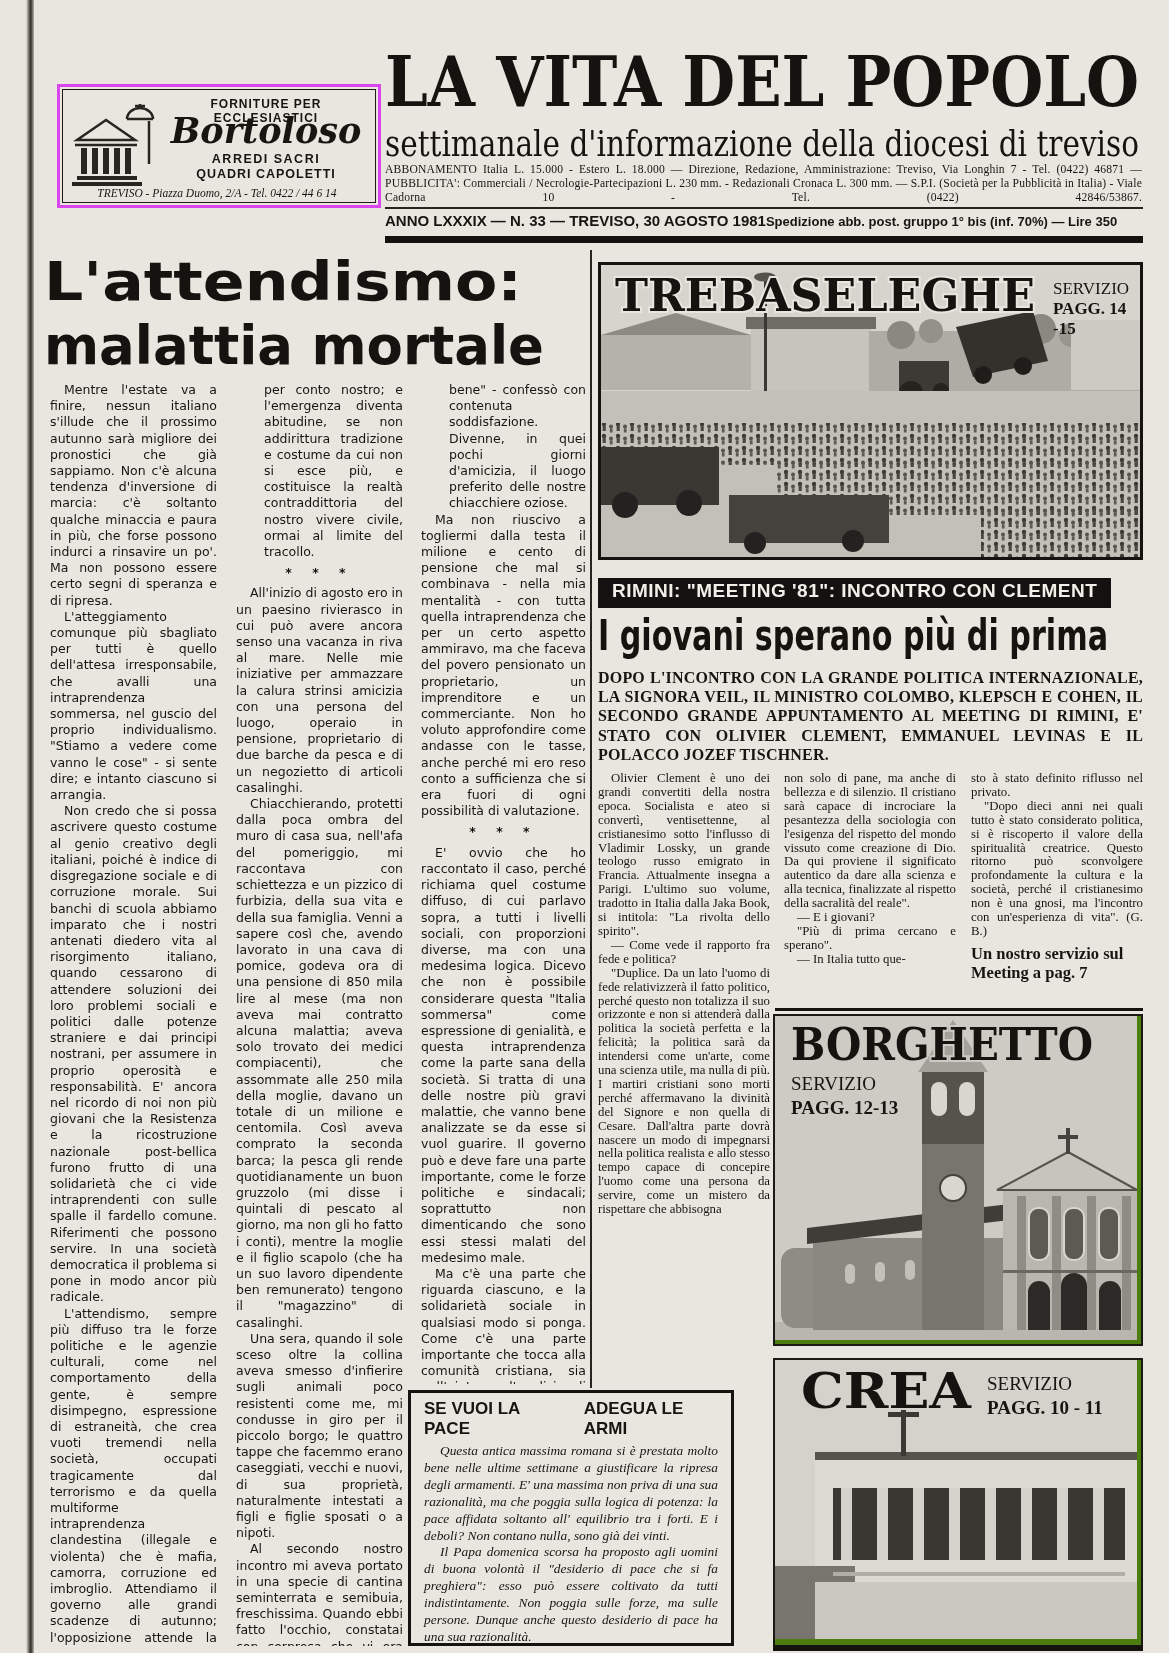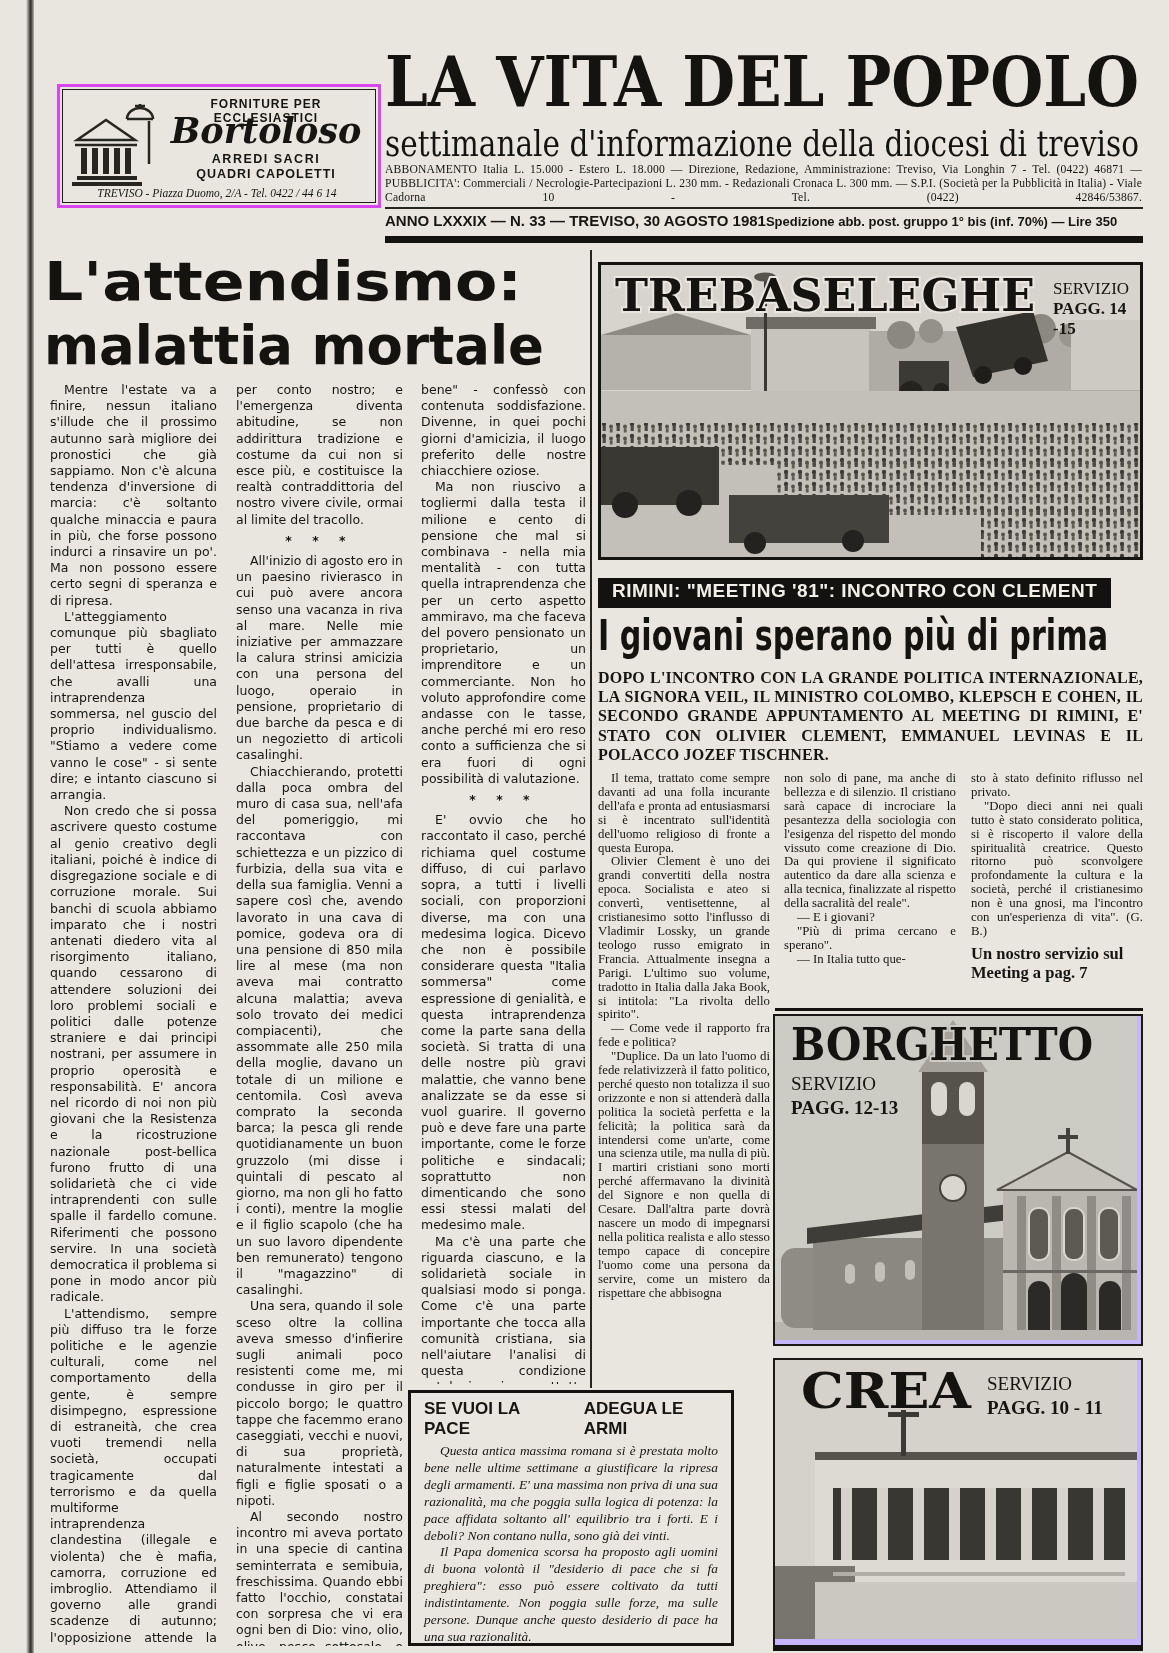--- a/index.html
+++ b/index.html
@@ -29,36 +29,36 @@
     text-align:justify;text-align-last:justify;letter-spacing:.2px;}
   #mast-rule{left:385px;top:207px;width:758px;height:2px;background:#26251f;}
   #dateline{left:385px;top:212px;width:758px;display:flex;justify-content:flex-start;align-items:baseline;}
   #anno{font-family:"Liberation Sans",sans-serif;font-weight:bold;font-size:15px;}
   #sped{font-family:"Liberation Sans",sans-serif;font-weight:bold;font-size:13px;}
   #mast-bar{left:385px;top:236px;width:758px;height:7px;background:#14130f;}
   
   .bodycol{font-family:"DejaVu Sans",sans-serif;font-size:12.5px;line-height:16.2px;
     text-align:justify;overflow:hidden;hyphens:auto;}
   .bodycol p{margin:0;text-indent:14px;}
-  .bodycol p.cont{text-indent:0;}
+  .bodycol p.cont{text-indent:0;margin-left:28px;}
   p.stars{text-indent:0;text-align:center;letter-spacing:8px;font-weight:bold;margin:5px 0 4px;}
   #l-col1{left:50px;top:382px;width:167px;height:1264px;}
   #l-col2{left:236px;top:382px;width:167px;height:1264px;}
   #l-col3{left:421px;top:382px;width:165px;height:1002px;}
   
   #divider{left:590px;top:250px;width:2px;height:1138px;background:#26251f;}
   
   #pace-box{left:408px;top:1390px;width:326px;height:256px;border:3px solid #14130f;
     padding:6px 13px;box-sizing:border-box;overflow:hidden;background:#e8e6df;}
   #pace-title{display:flex;justify-content:center;gap:26px;
     font-family:"Liberation Sans",sans-serif;font-weight:bold;font-size:17px;margin-bottom:4px;}
   #pace-box p{margin:0;font-style:italic;font-size:13.4px;line-height:16.9px;
     text-align:justify;text-indent:16px;}
   
-  .photo-box{border:3px solid #14130f;background:#c4b5fd;overflow:hidden;}
+  .photo-box{border:3px solid #14130f;background:#4d7c0f;overflow:hidden;}
   .photo-box svg{display:block;}
   #treb-box{left:598px;top:262px;width:539px;height:292px;}
   .servizio{font-family:"Liberation Serif",serif;font-size:17px;line-height:20px;}
   .servizio .pagg{font-weight:bold;}
   #treb-servizio{position:absolute;left:452px;top:14px;}
   
   #kicker{left:598px;top:578px;background:#131210;color:#f1efe8;height:28px;
     font-family:"Liberation Sans",sans-serif;font-weight:bold;font-size:19px;
     padding:2px 14px 0;letter-spacing:.5px;}
   #lede{left:598px;top:668px;width:545px;font-weight:bold;font-size:16px;line-height:19.2px;
@@ -220,21 +220,20 @@
     </div>
   </div>
 
   <div class="abs" id="kicker">RIMINI: "MEETING '81": INCONTRO CON CLEMENT</div>
   <svg class="abs" style="left:596px;top:608px" width="548" height="54">
     <text x="2" y="42" font-family="DejaVu Sans, sans-serif" font-weight="bold" font-size="42" textLength="510" lengthAdjust="spacingAndGlyphs">I giovani sperano più di prima</text>
   </svg>
   <div class="abs" id="lede">DOPO L'INCONTRO CON LA GRANDE POLITICA INTERNAZIONALE, LA SIGNORA VEIL, IL MINISTRO COLOMBO, KLEPSCH E COHEN, IL SECONDO GRANDE APPUNTAMENTO AL MEETING DI RIMINI, E' STATO CON OLIVIER CLEMENT, EMMANUEL LEVINAS E IL POLACCO JOZEF TISCHNER.</div>
 
   <div class="abs rcol" id="r-col1">
-    <p>Il tema, trattato come sempre davanti ad una folla incurante dell'afa e pronta ad entusiasmarsi si è incentrato sull'identità dell'uomo religioso di fronte a questa Europa.</p>
     <p>Olivier Clement è uno dei grandi convertiti della nostra epoca. Socialista e ateo si convertì, ventisettenne, al cristianesimo sotto l'influsso di Vladimir Lossky, un grande teologo russo emigrato in Francia. Attualmente insegna a Parigi. L'ultimo suo volume, tradotto in Italia dalla Jaka Book, si intitola: "La rivolta dello spirito".</p>
     <p class="q">— Come vede il rapporto fra fede e politica?</p>
     <p>"Duplice. Da un lato l'uomo di fede relativizzerà il fatto politico, perché questo non totalizza il suo orizzonte e non si attenderà dalla politica la società perfetta e la felicità; la politica sarà da intendersi come un'arte, come una scienza utile, ma nulla di più. I martiri cristiani sono morti perché affermavano la divinità del Signore e non quella di Cesare. Dall'altra parte dovrà nascere un modo di impegnarsi nella politica realista e allo stesso tempo capace di concepire l'uomo come una persona da servire, come un mistero da rispettare che abbisogna</p>
   </div>
   <div class="abs rcol" id="r-col2">
     <p class="cont">non solo di pane, ma anche di bellezza e di silenzio. Il cristiano sarà capace di incrociare la pesantezza della sociologia con l'esigenza del rispetto del mondo vissuto come creazione di Dio. Da qui proviene il significato autentico da dare alla scienza e alla tecnica, finalizzate al rispetto della sacralità del reale".</p>
     <p class="q">— E i giovani?</p>
     <p class="q">"Più di prima cercano e sperano".</p>
     <p class="q">— In Italia tutto que-</p>
   </div>

